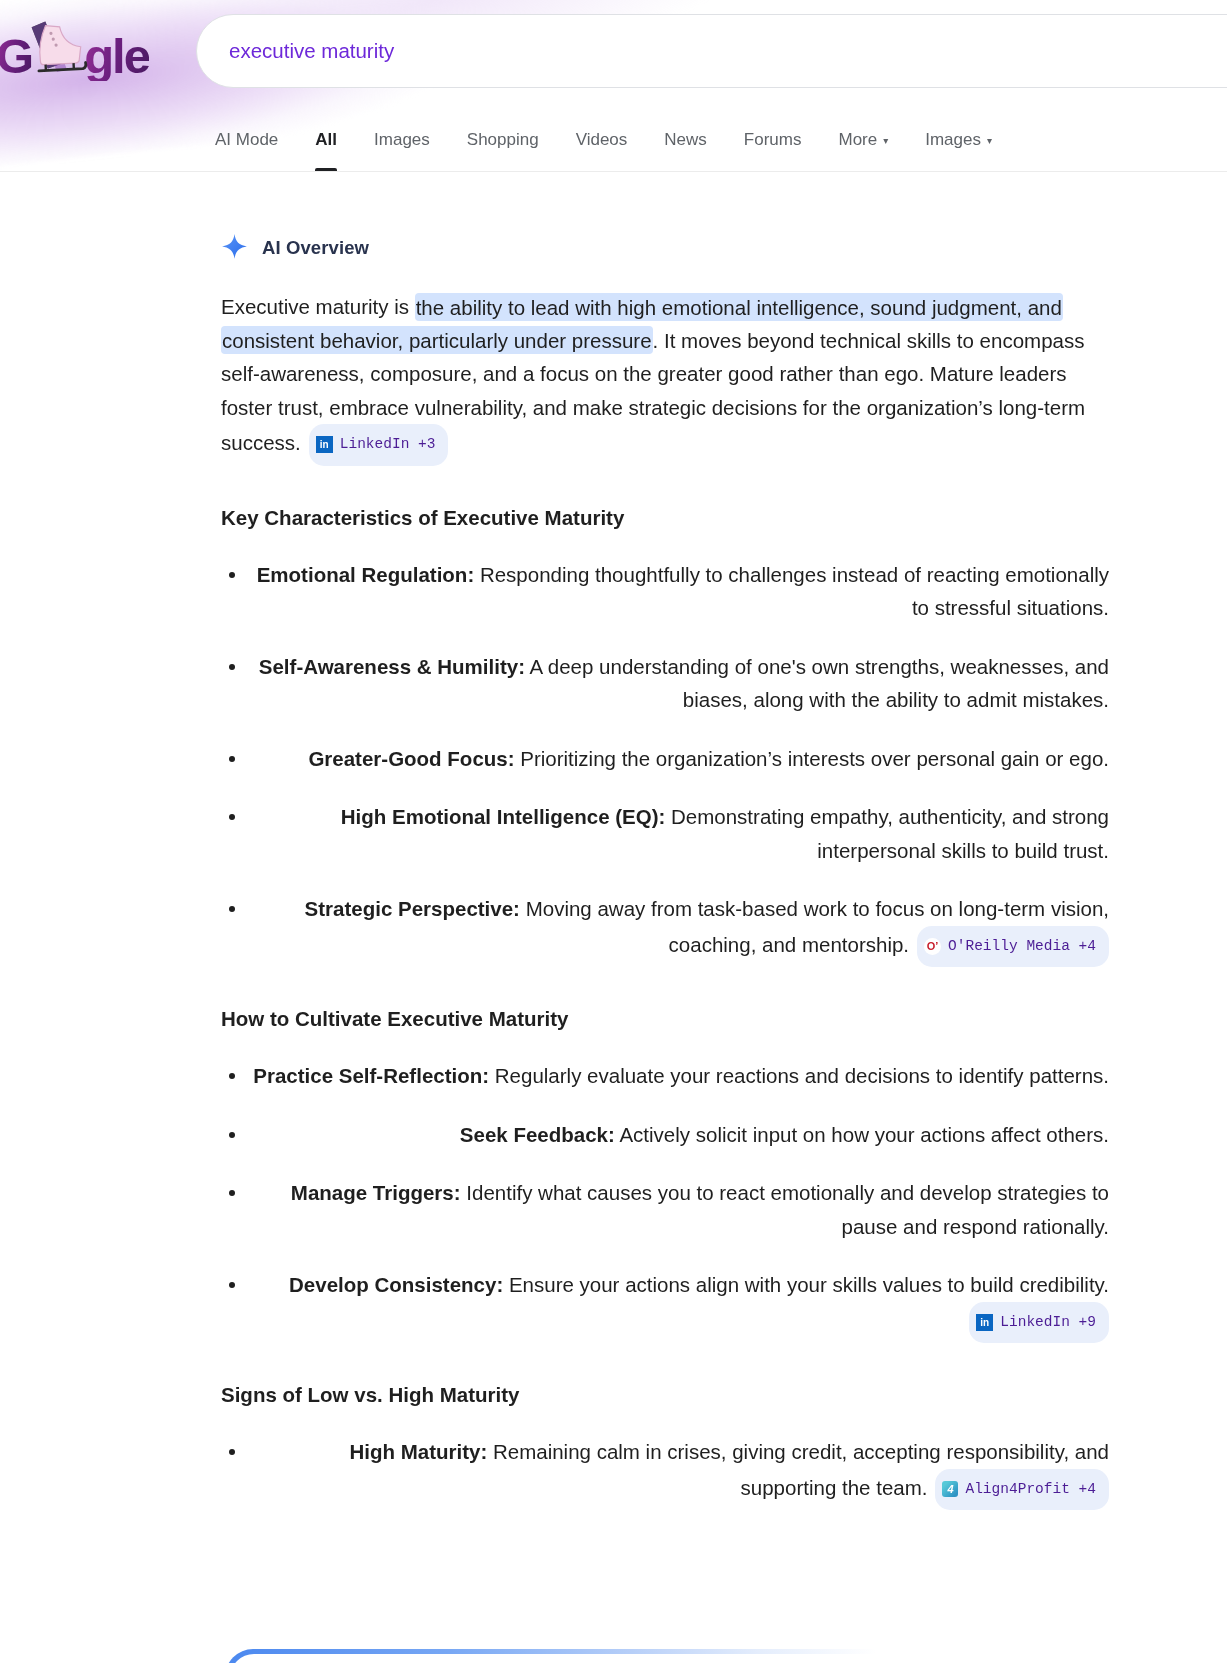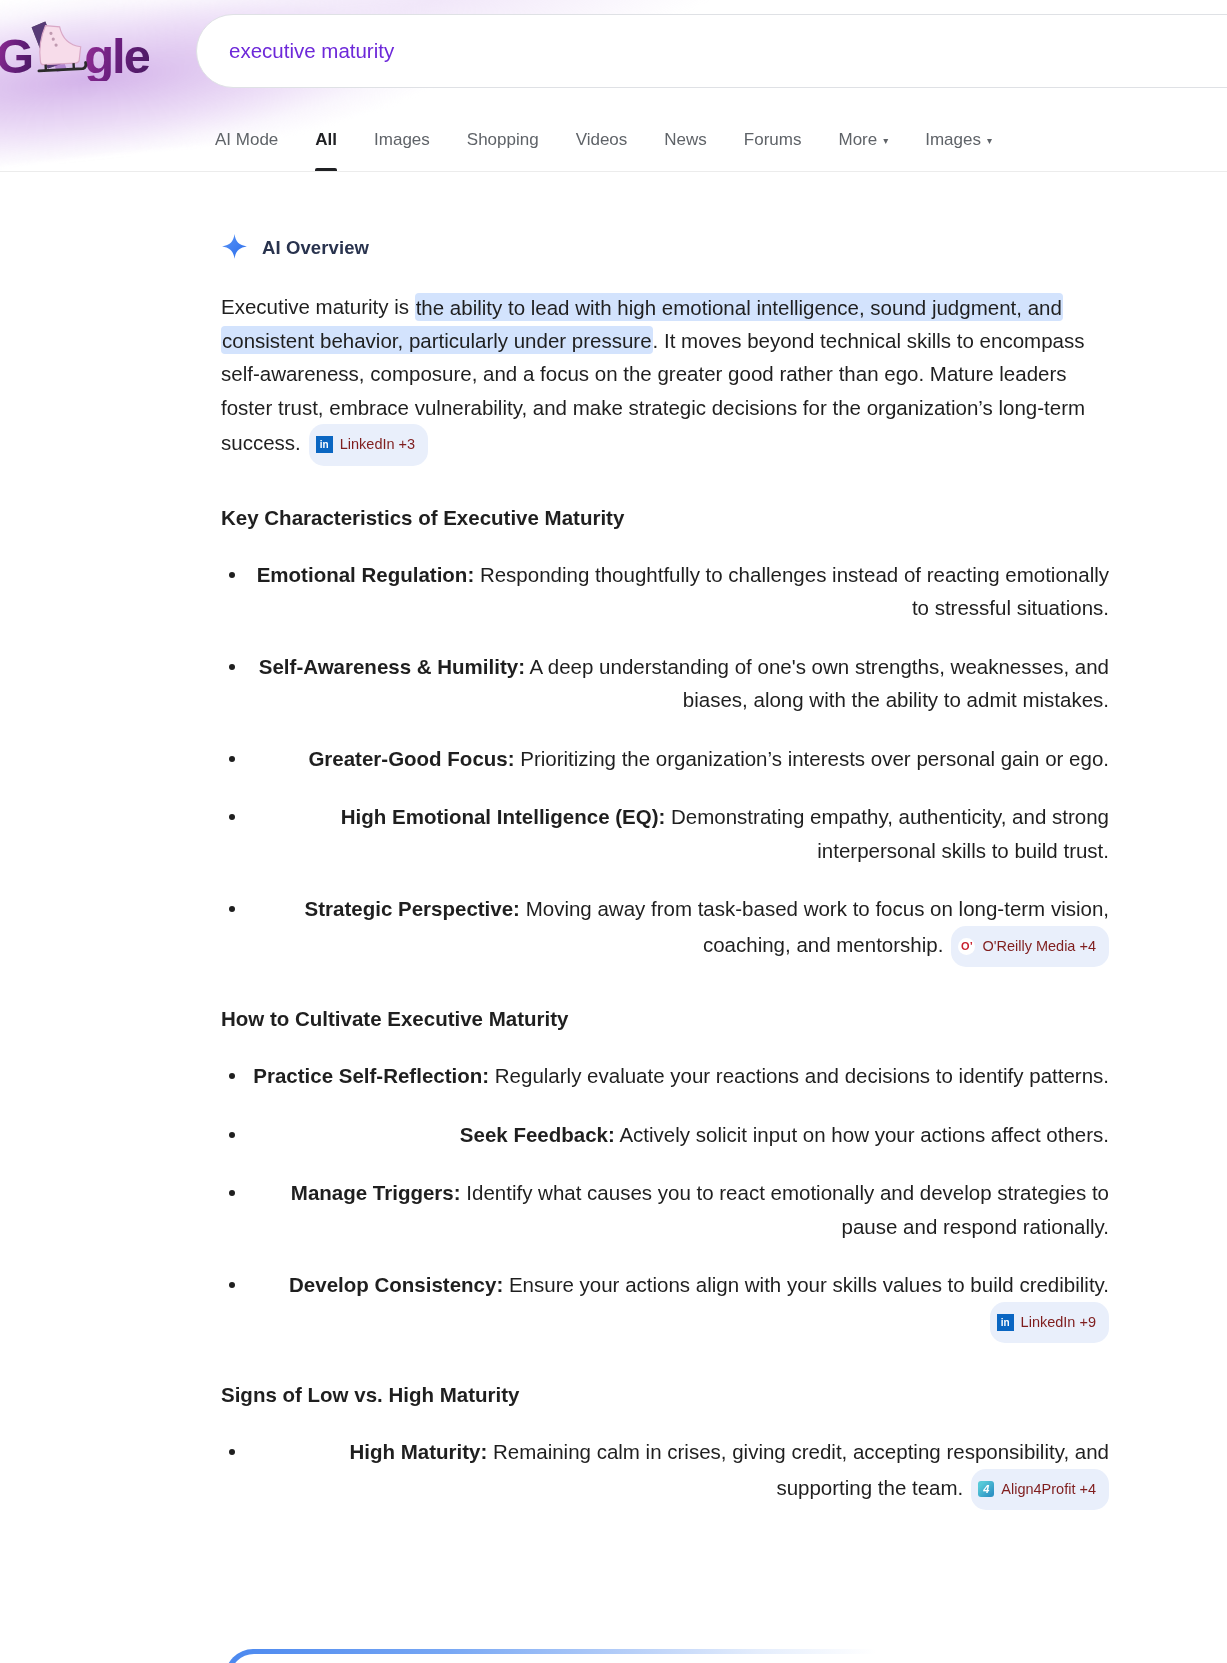--- a/index.html
+++ b/index.html
@@ -66,21 +66,21 @@
     content:"";position:absolute;left:-21px;top:14px;width:6px;height:6px;
     border-radius:50%;background:#1f1f1f;
   }
   .item-label{font-weight:700;}
   
   .src-badge{
     display:inline-flex;align-items:center;gap:7px;vertical-align:2px;
     background:#e9effb;border-radius:15px;padding:4px 13px 4px 7px;
     margin-left:8px;cursor:pointer;white-space:nowrap;
   }
-  .src-label{font-size:14.5px;color:#7f1d1d;}
+  .src-label{font-size:14.5px;color:#4c1d95;font-family:Liberation Mono, monospace;}
   .src-icon{
     display:inline-flex;align-items:center;justify-content:center;
     font-weight:700;flex:0 0 auto;
   }
   .icon-linkedin{width:17px;height:17px;border-radius:0;background:#0a66c2;color:#fff;font-size:10px;}
   .icon-oreilly{width:17px;height:17px;border-radius:50%;background:#fff;color:#c8202e;font-size:11px;}
   .icon-align4profit{
     width:16px;height:16px;border-radius:3px;color:#fff;font-size:11px;font-style:italic;
     background:linear-gradient(135deg,#56c9d8 20%,#2e93c4 85%);
   }

